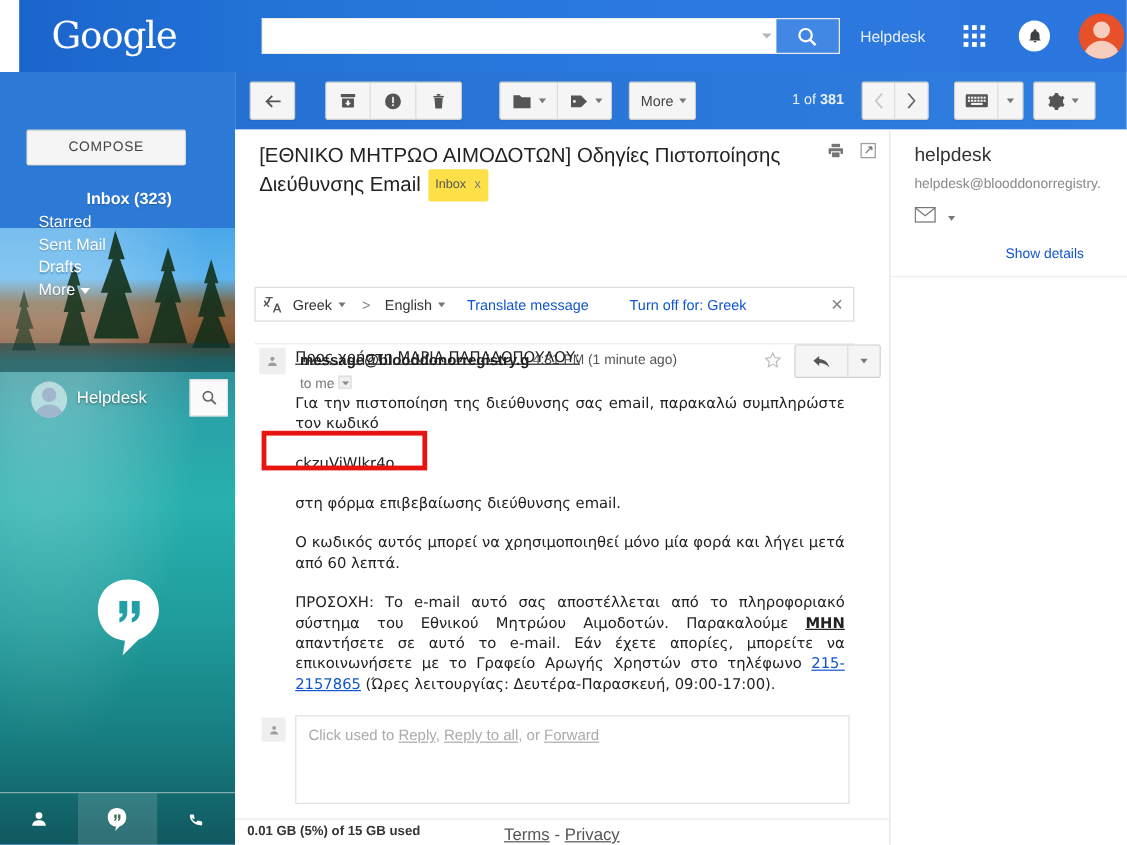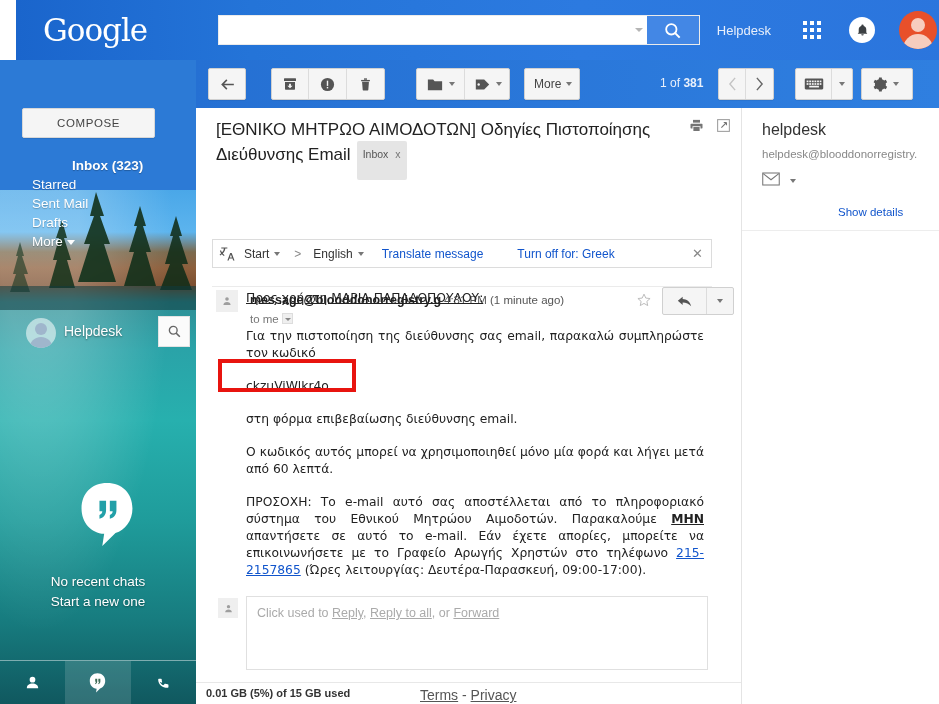--- a/index.html
+++ b/index.html
@@ -174,21 +174,21 @@
   #main{
     position:absolute; left:196px; top:108px; width:545px; height:596px;
     background:#fff; overflow:hidden;
   }
   #subject-wrap{ position:absolute; left:20px; top:10px; width:470px; }
   #subject{
     font-size:17px; color:#222; line-height:23px; font-weight:400;
   }
   #inbox-chip{
     display:inline-block; vertical-align:2px; margin-left:6px;
-    background:#e5e5e5; color:#555; font-size:10.5px; padding:2px 6px 14px 6px;
+    background:#fde047; color:#555; font-size:10.5px; padding:2px 6px 2px 6px;
     border-radius:2px;
   }
   #inbox-chip .x{ margin-left:7px; color:#777; cursor:pointer; }
   #subj-icons{ position:absolute; right:10px; top:10px; display:flex; gap:12px; }
   #subj-divider{
     position:absolute; left:16px; top:178px; width:500px; height:1px; background:#ebebeb;
   }
   #sender-row{ position:absolute; left:20px; top:176px; width:500px; height:46px; }
   #sender-av{
     position:absolute; left:0; top:6px; width:22px;height:22px;background:#efefef;
@@ -367,24 +367,20 @@
       <line x1="14.6" y1="14.6" x2="20.5" y2="20.5" stroke="#666" stroke-width="2.4"></line>
     </svg>
   </div>
 
   <svg id="hangouts-logo" viewBox="0 0 62 70">
     <path d="M31 1C15 1 4 12 4 28c0 15 10 26 24 27l-2 13 14-14c10-3 18-13 18-26C58 12 47 1 31 1z" fill="#fff"></path>
     <path d="M23 20h7v10c0 5-3 8-7 9v-4c2-1 3-2 3-4h-3z" fill="#22a0a8"></path>
     <path d="M34 20h7v10c0 5-3 8-7 9v-4c2-1 3-2 3-4h-3z" fill="#22a0a8"></path>
   </svg>
 
-  <div id="no-chats">
-    <div>No recent chats</div>
-    <div>Start a new one</div>
-  </div>
 
   <div id="side-bottom">
     <div class="sb">
       <svg width="17" height="17" viewBox="0 0 24 24">
         <circle cx="12" cy="8" r="4" fill="#fff"></circle>
         <path d="M4 20c0-4.4 3.6-6.5 8-6.5s8 2.1 8 6.5z" fill="#fff"></path>
       </svg>
     </div>
     <div class="sb active">
       <svg width="19" height="20" viewBox="0 0 62 70">
@@ -562,21 +558,21 @@
 </div>
 
 <div id="translate">
   <span id="tr-icon">
     <svg width="17" height="17" viewBox="0 0 24 24">
       <path d="M3.2 3.4h8.6v1.7H8.9c-.3 3-1.6 5.3-3.6 6.9l2.6 2.3-1.1 1.3-2.8-2.6-2.2 1.9-1-1.3 2.2-1.9C2 10.4 1.5 9 1.3 7.6H3c.2 1 .6 2 1.3 2.8 1.4-1.2 2.3-2.9 2.5-5.3H3.2z" fill="#555"></path>
       <path d="M15.8 11.2h2.1l4 10.6h-1.9l-.9-2.6h-4.5l-.9 2.6h-1.9zm1 2.3l-1.5 4.2h3z" fill="#555"></path>
     </svg>
   </span>
   <span class="lang" id="tr-greek">
-    <span>Start</span>
+    <span>Greek</span>
     <span class="caret-dn"></span>
   </span>
   <span id="tr-arrow">&gt;</span>
   <span class="lang" id="tr-english">
     <span>English</span>
     <span class="caret-dn"></span>
   </span>
   <span class="lnk" id="tr-msg">Translate message</span>
   <span class="lnk" id="tr-off">Turn off for: Greek</span>
   <span id="tr-x">✕</span>

